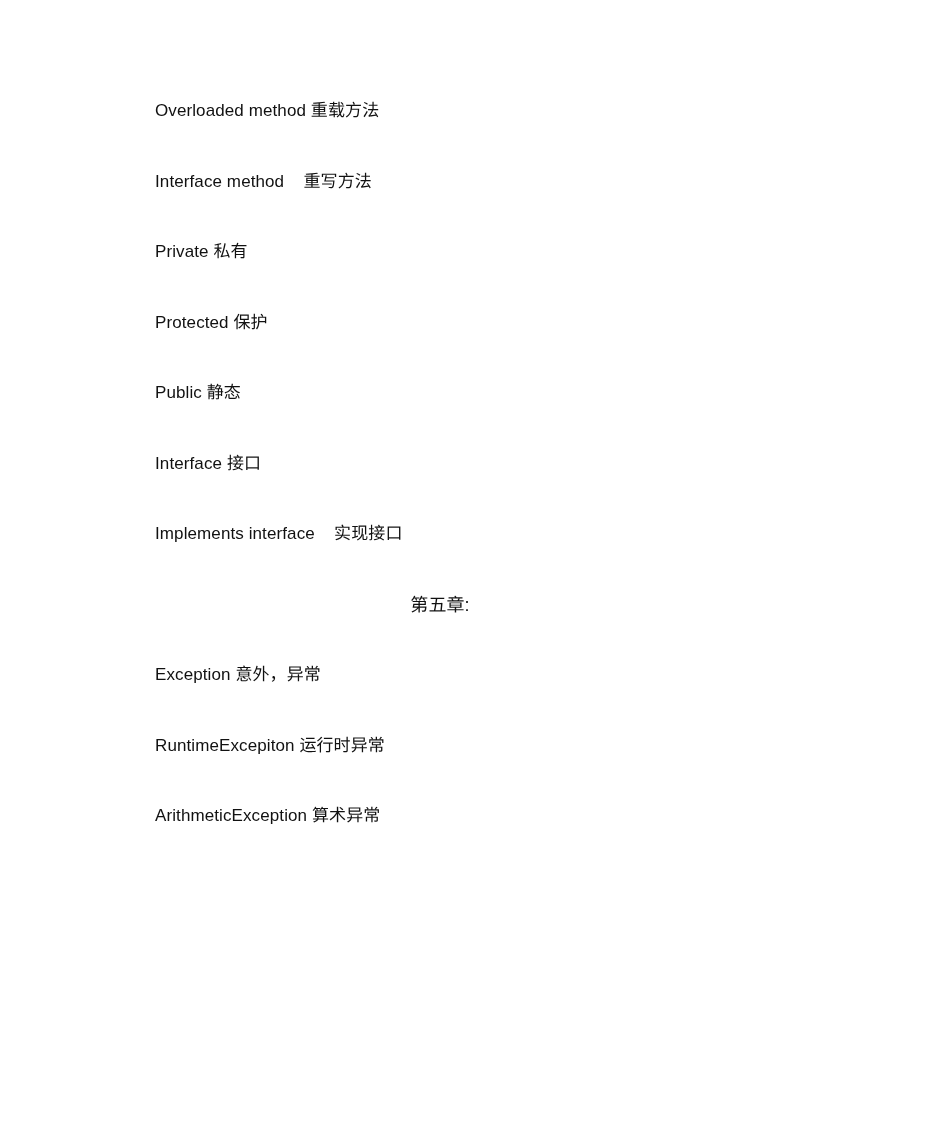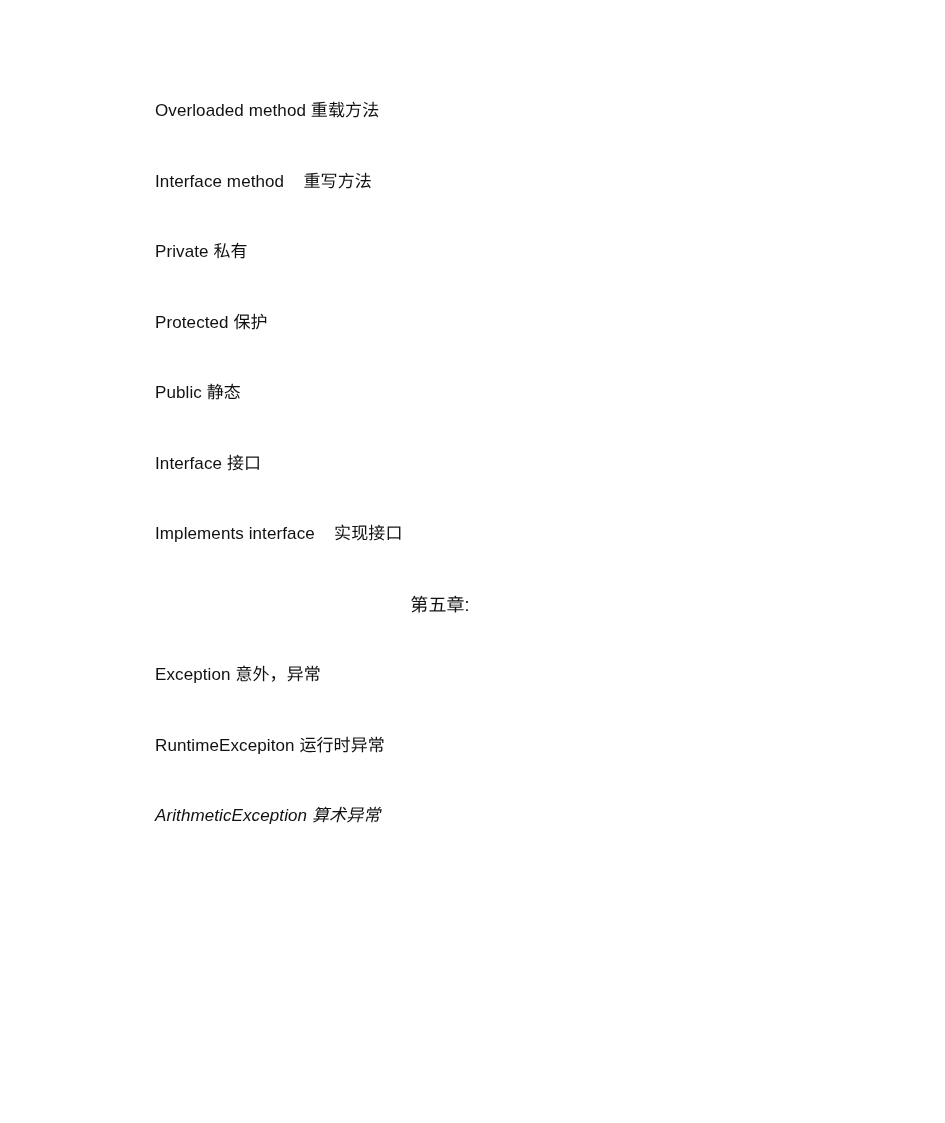--- a/index.html
+++ b/index.html
@@ -35,21 +35,20 @@
     height: 22px;
     margin: 0 0 48.5px 0;
     color: #111111;
     font-weight: 300;
     letter-spacing: 0.1px;
     white-space: pre;
     font-variant-ligatures: none;
   }
   .glossary-line:last-child {
     margin-bottom: 0;
-    font-style: italic;
   }
   .term-en {
     font-family: "Liberation Sans", "DejaVu Sans", sans-serif;
   }
   .term-sep {
     white-space: pre;
   }
   .term-zh {
     font-family: "Liberation Sans", "DejaVu Sans", sans-serif;
   }

